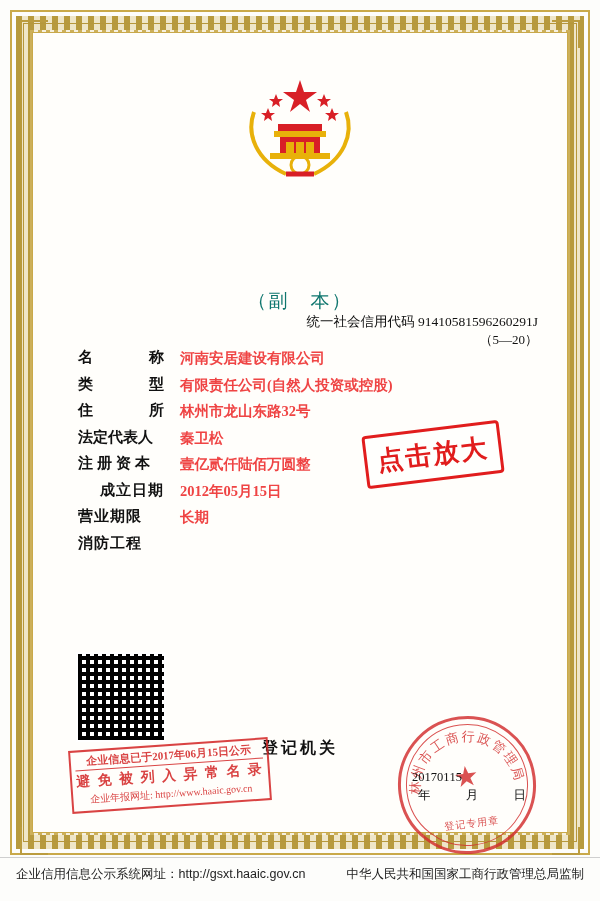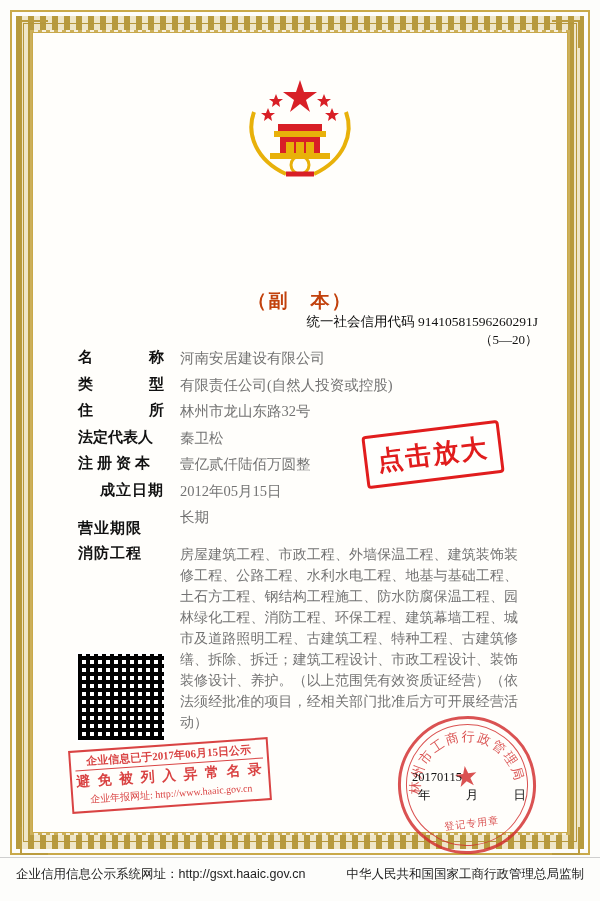--- a/index.html
+++ b/index.html
@@ -82,23 +82,22 @@
     text-indent: 16px;
     color: #111111;
     font-family: "DejaVu Serif", "Liberation Serif", serif;
   }
   .subtitle {
     position: absolute;
     top: 288px;
     left: 0; right: 0;
     text-align: center;
     font-size: 19px;
-    color: #c2410c;
+    color: #0f766e;
     letter-spacing: 2px;
-    font-weight: bold;
   }
 
   
   .credit-code {
     position: absolute;
     top: 313px;
     right: 62px;
     font-size: 13.5px;
     color: #111;
     white-space: nowrap;
@@ -129,24 +128,25 @@
     font-size: 15px;
     font-weight: bold;
     color: #111;
     letter-spacing: 0px;
     display: flex;
     justify-content: space-between;
     white-space: nowrap;
   }
   .row .value {
     font-size: 14.5px;
-    color: #737373;
+    color: #ef4444;
     line-height: 1.42;
     padding-left: 16px;
     flex: 1;
+    font-weight: bold;
   }
   .row.scope .value {
     text-align: justify;
     font-size: 14px;
     line-height: 1.5;
   }
 
   
   .label span { display: inline-block; }
 
@@ -395,35 +395,35 @@
     </div>
 
     <div class="row">
       <div class="label" style="letter-spacing:1px;justify-content:flex-end;">
         <span>成立日期</span>
       </div>
       <div class="value">2012年05月15日</div>
     </div>
 
     <div class="row">
-      <div class="label" style="letter-spacing:1px;margin-top:12px;">
+      <div class="label" style="letter-spacing:1px;">
         <span>营业期限</span>
       </div>
       <div class="value">长期</div>
     </div>
 
     <div class="row scope">
       <div class="label" style="letter-spacing:1px;">
         <span>消防工程</span>
       </div>
-      <div class="value">房屋建筑工程、市政工程、外墙保温工程、建筑装饰装修工程、公路工程、水利水电工程、地基与基础工程、土石方工程、钢结构工程施工、防水防腐保温工程、园林绿化工程、消防工程、环保工程、建筑幕墙工程、城市及道路照明工程、古建筑工程、特种工程、古建筑修缮、拆除、拆迁；建筑工程设计、市政工程设计、装饰装修设计、养护。（以上范围凭有效资质证经营）（依法须经批准的项目，经相关部门批准后方可开展经营活动）</div>
-    </div>
-
-  </div>
-
+    </div>
+
+  </div>
+
+  <div class="registrar">登记机关</div>
 
   <div class="qr"></div>
 
   <div class="warn-stamp">
     <div class="l1">企业信息已于2017年06月15日公示</div>
     <div class="l2">避 免 被 列 入 异 常 名 录</div>
     <div class="l3">企业年报网址: http://www.haaic.gov.cn</div>
   </div>
 
   <div class="seal">

